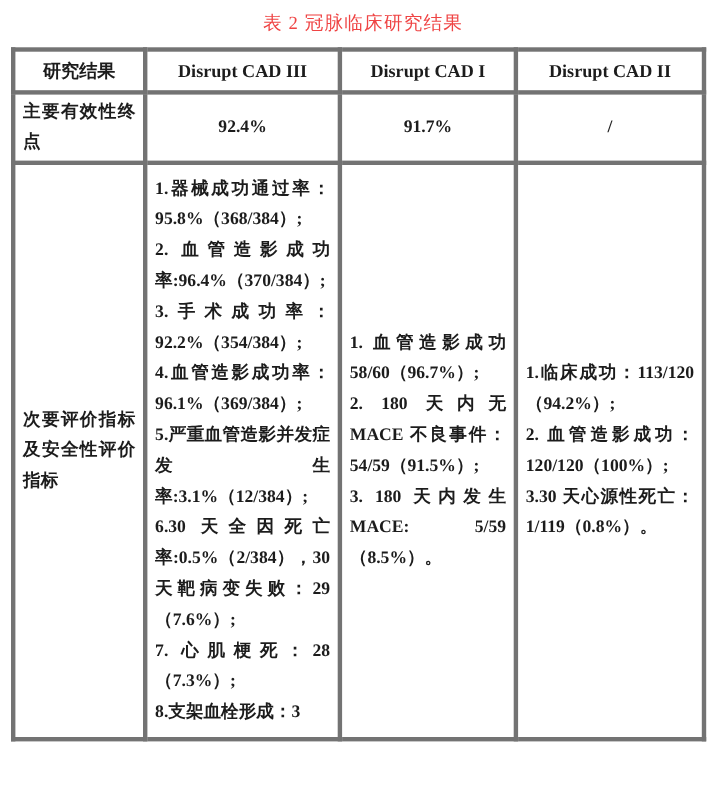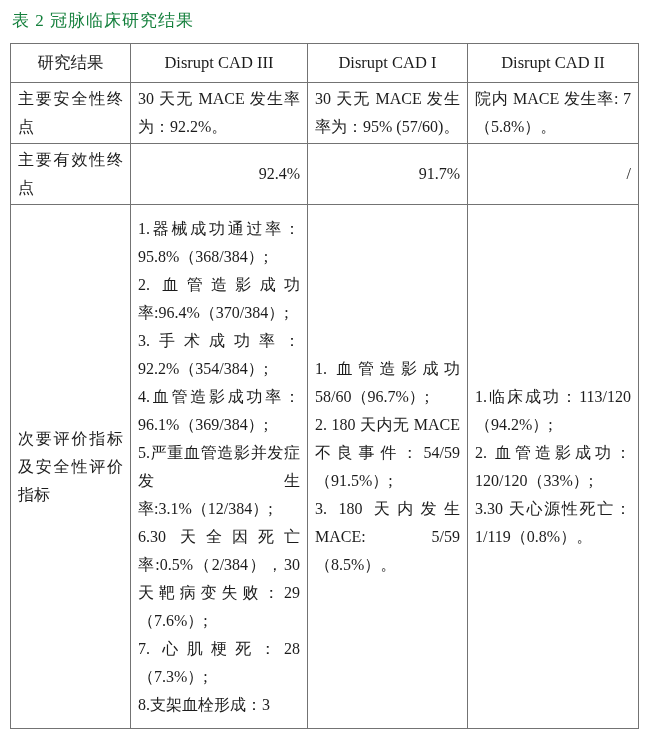--- a/index.html
+++ b/index.html
@@ -5,56 +5,56 @@
   * { box-sizing: border-box; margin: 0; padding: 0; }
   html, body {
     width: 648px;
     background: #ffffff;
     color: #1c1c1c;
     font-family: "Liberation Serif", "DejaVu Serif", serif;
   }
   body { height: 731px; overflow: hidden; }
   .doc-title {
     margin-top: 9px;
-    text-align: left;
+    text-align: center;
     font-size: 17px;
     letter-spacing: 1px;
-    color: #15803d;
+    color: #ef4444;
     padding-left: 12px;
   }
   table.results {
     margin: 11px 0 0 10px;
     width: 628px;
     border-collapse: collapse;
     table-layout: fixed;
     font-size: 16px;
   }
   table.results th, table.results td {
-    border: 1px solid #737373;
+    border: 4px solid #737373;
     vertical-align: middle;
     padding: 2px 7px;
     line-height: 28px;
-    font-weight: normal;
+    font-weight: bold;
   }
   tr.r-header { height: 39px; }
   tr.r1 { height: 55px; }
   tr.r2 { height: 58px; margin-left: 28px; }
   tr.r3 { height: 524px; }
   .col-header { text-align: center; font-size: 16.5px; }
   .row-label {
     text-align: justify;
     text-align-last: auto;
     text-justify: inter-character;
   }
   .cell {
     text-align: justify;
     text-justify: inter-character;
     white-space: pre-line;
   }
-  .cell-plain { text-align: right; }
+  .cell-plain { text-align: center; }
 </style>
 </head>
 <body>
 
 <div class="doc-title">表 2 冠脉临床研究结果</div>
 
 <table class="results">
   <colgroup>
     <col style="width:120px">
     <col style="width:177px">
@@ -63,43 +63,37 @@
   </colgroup>
   <thead>
     <tr class="r-header">
       <th class="col-header">研究结果</th>
       <th class="col-header">Disrupt CAD III</th>
       <th class="col-header">Disrupt CAD I</th>
       <th class="col-header">Disrupt CAD II</th>
     </tr>
   </thead>
   <tbody>
-    <tr class="r1">
-      <td class="row-label">主要安全性终点</td>
-      <td class="cell">30 天无 MACE 发生率为：92.2%。</td>
-      <td class="cell">30 天无 MACE 发生率为：95% (57/60)。</td>
-      <td class="cell">院内 MACE 发生率: 7（5.8%）。</td>
-    </tr>
     <tr class="r2">
       <td class="row-label">主要有效性终点</td>
       <td class="cell cell-plain">92.4%</td>
       <td class="cell cell-plain">91.7%</td>
       <td class="cell cell-plain">/</td>
     </tr>
     <tr class="r3">
       <td class="row-label">次要评价指标及安全性评价指标</td>
       <td class="cell">1.器械成功通过率：95.8%（368/384）;
 2. 血管造影成功率:96.4%（370/384）;
 3.手术成功率：92.2%（354/384）;
 4.血管造影成功率：96.1%（369/384）;
 5.严重血管造影并发症发生率:3.1%（12/384）;
 6.30 天全因死亡率:0.5%（2/384），30 天靶病变失败：29（7.6%）;
 7. 心肌梗死：28（7.3%）;
 8.支架血栓形成：3</td>
       <td class="cell">1. 血管造影成功 58/60（96.7%）;
 2. 180 天内无 MACE 不良事件：54/59（91.5%）;
 3. 180 天内发生 MACE: 5/59（8.5%）。</td>
       <td class="cell">1.临床成功：113/120（94.2%）;
-2. 血管造影成功：120/120（33%）;
+2. 血管造影成功：120/120（100%）;
 3.30 天心源性死亡：1/119（0.8%）。</td>
     </tr>
   </tbody>
 </table>
 
 </body></html>

